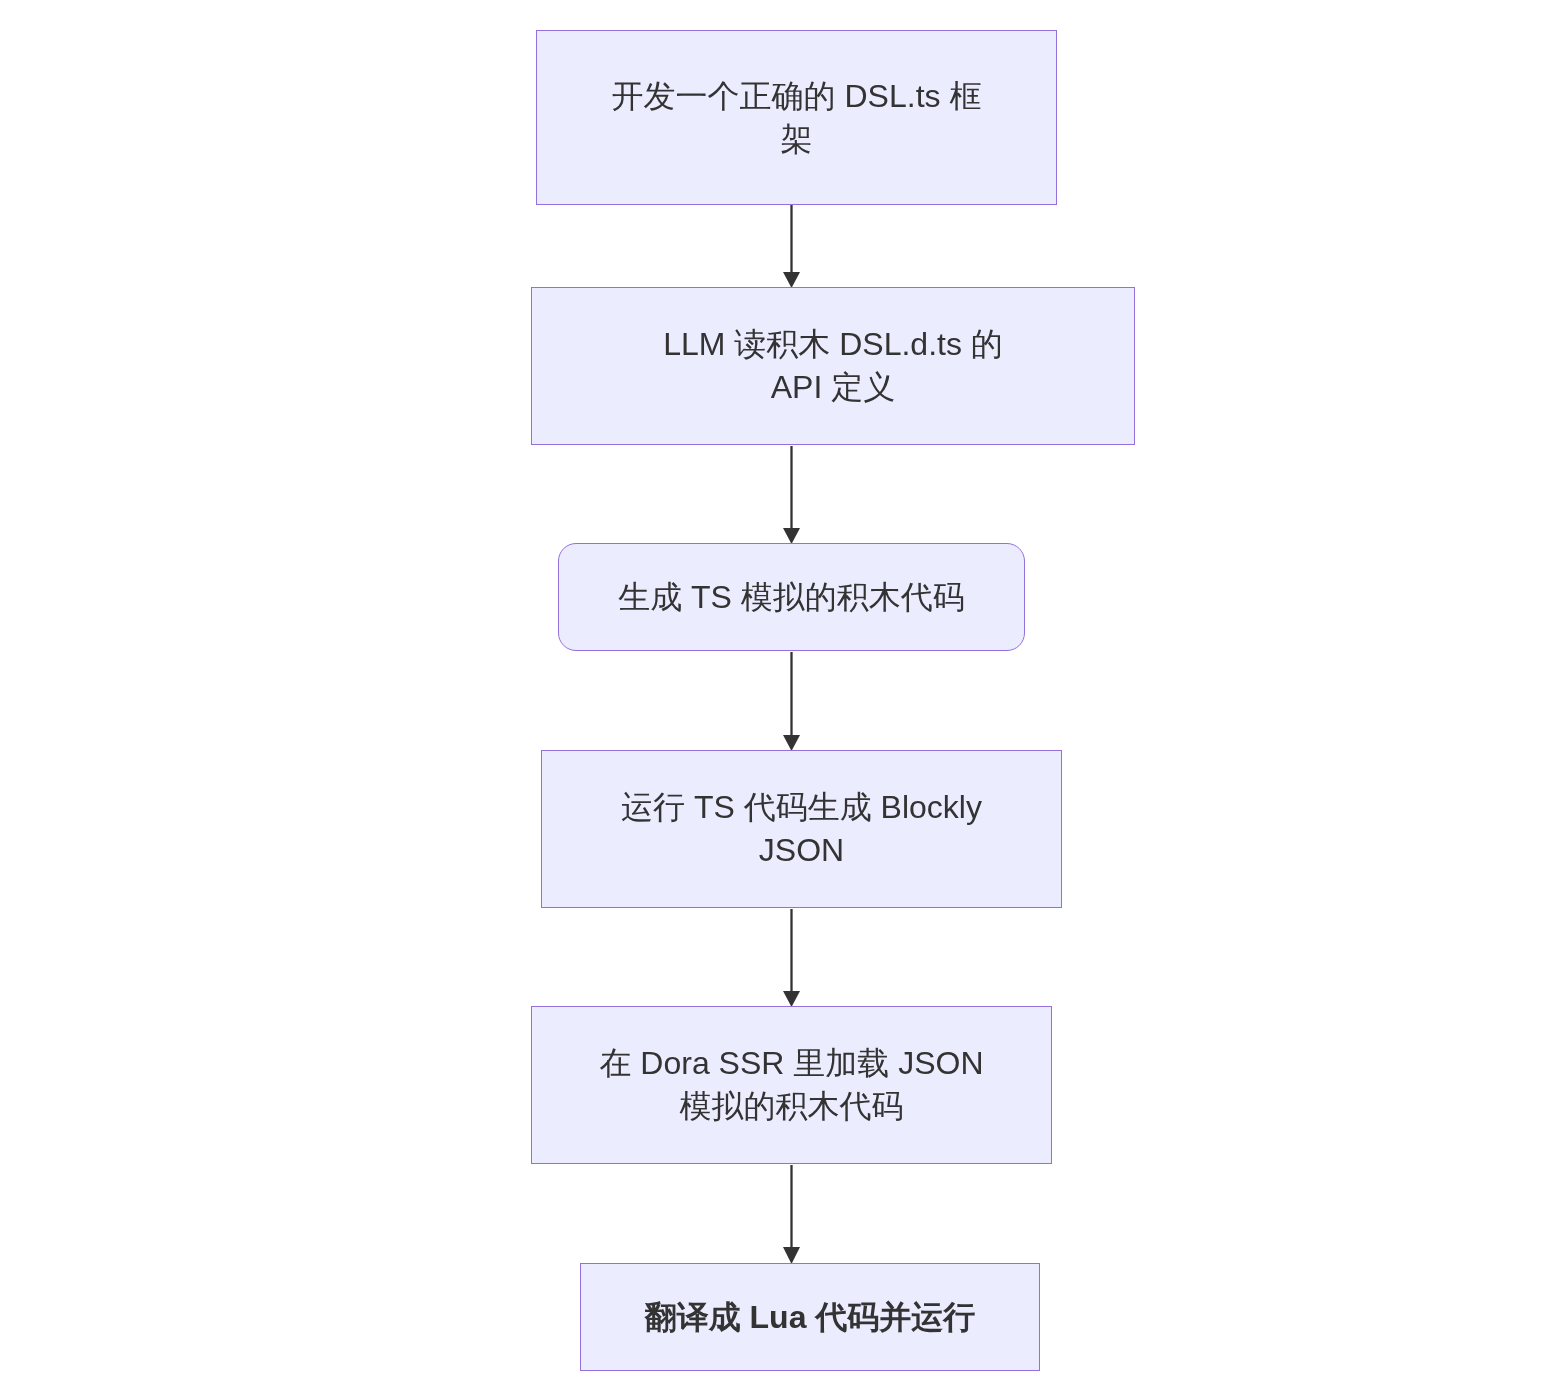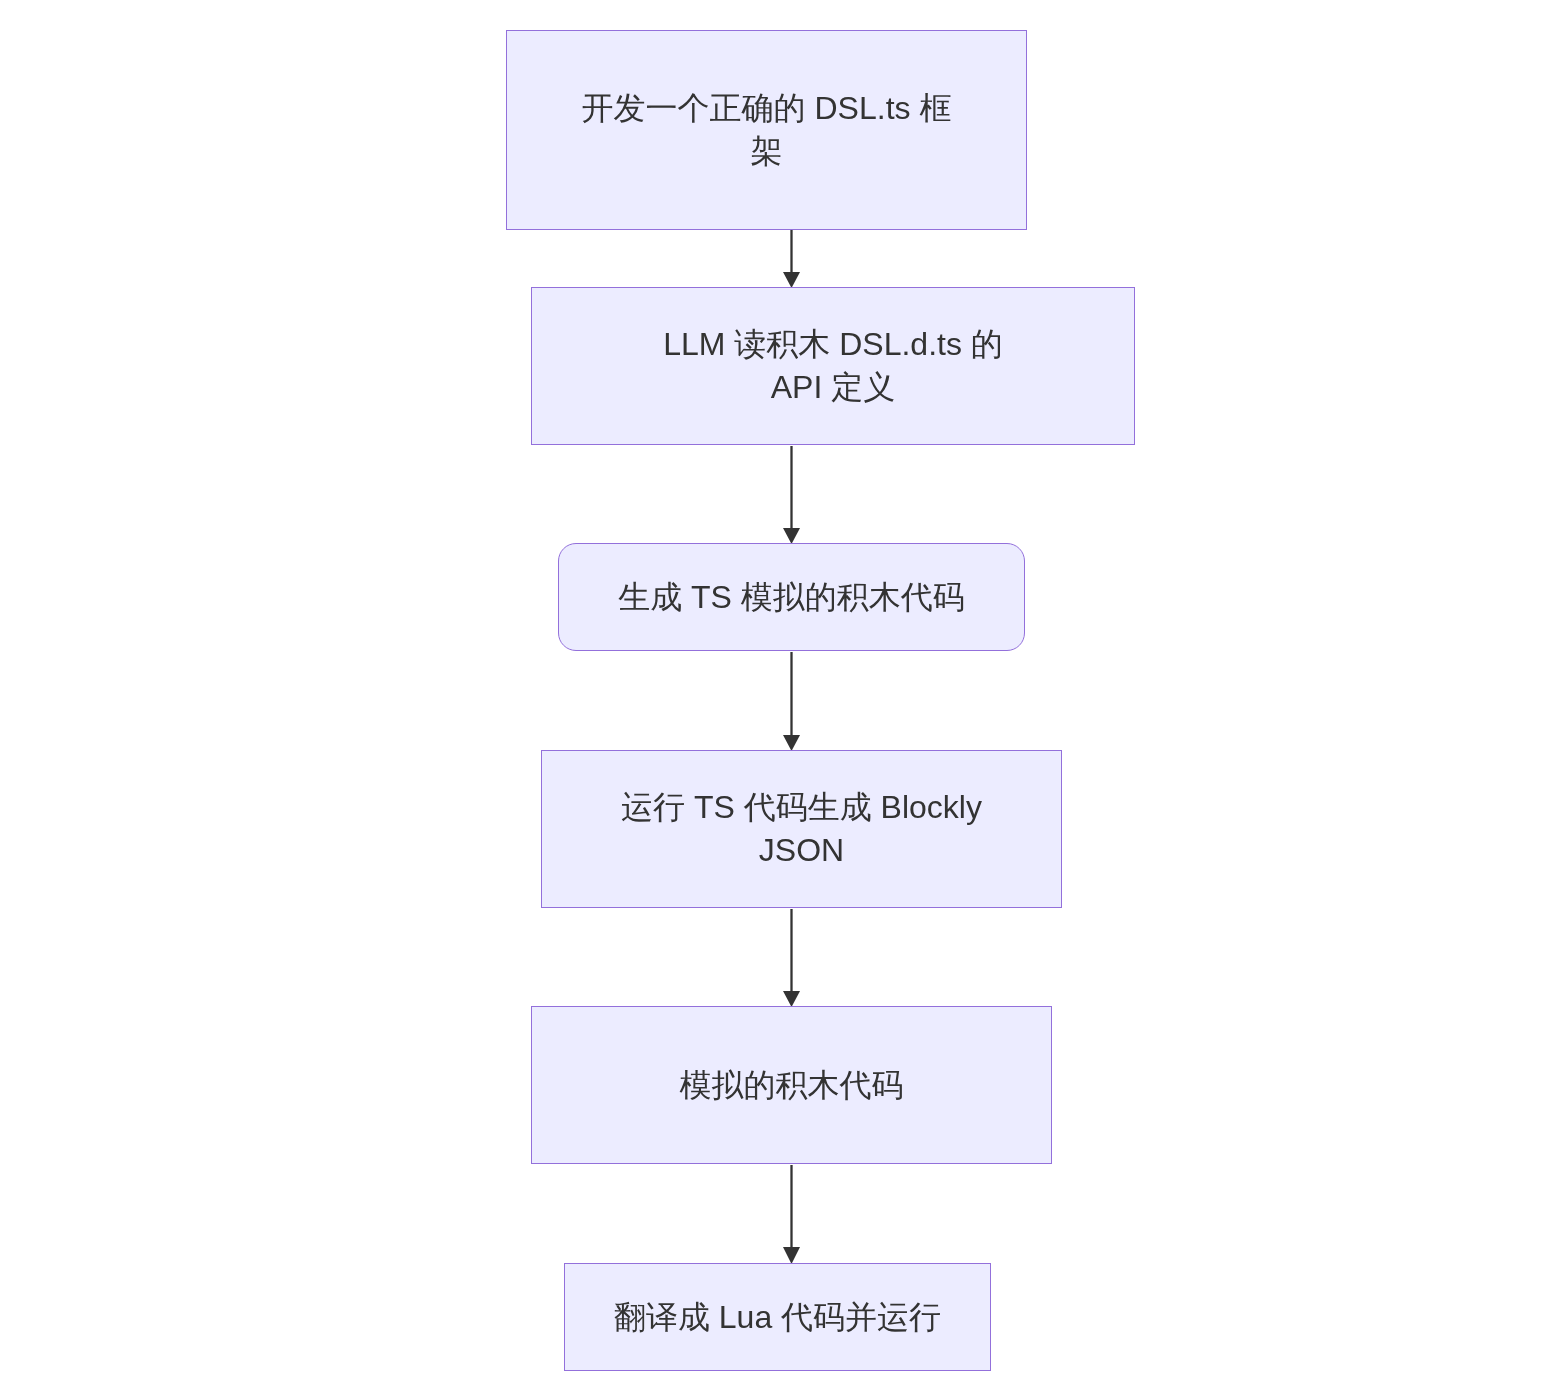--- a/index.html
+++ b/index.html
@@ -38,26 +38,26 @@
     line-height: 43px;
     white-space: nowrap;
   }
   .node .line {
     display: block;
   }
   .node .line:empty {
     display: none;
   }
   
-  .n1 { left: 506px; top: 30px;   width: 521px; height: 200px; }
+  .n1 { left: 536px; top: 30px;   width: 521px; height: 175px; }
   .n2 { left: 531px; top: 287px;  width: 604px; height: 158px; }
   .n3 { left: 558px; top: 543px;  width: 467px; height: 108px; border-radius: 18px; }
   .n4 { left: 531px; top: 750px;  width: 521px; height: 158px; margin-left: 10px; }
   .n5 { left: 531px; top: 1006px; width: 521px; height: 158px; }
-  .n6 { left: 564px; top: 1263px; width: 427px; height: 108px; }
+  .n6 { left: 580px; top: 1263px; width: 460px; height: 108px; font-weight: bold; }
 </style>
 </head>
 <body>
 
 <div class="canvas">
 
   <svg class="edge-layer" viewBox="0 0 1568 1388" xmlns="http://www.w3.org/2000/svg">
 
     <g>
       <line x1="791.5" y1="189" x2="791.5" y2="273" stroke="#333333" stroke-width="2.3"></line>
@@ -99,20 +99,21 @@
     <span class="line">生成 TS 模拟的积木代码</span>
 
   </div>
 
   <div class="node n4">
     <span class="line">运行 TS 代码生成 Blockly</span>
     <span class="line">JSON</span>
   </div>
 
   <div class="node n5">
+    <span class="line">在 Dora SSR 里加载 JSON</span>
     <span class="line">模拟的积木代码</span>
   </div>
 
   <div class="node n6">
     <span class="line">翻译成 Lua 代码并运行</span>
 
   </div>
 
 </div>
 

